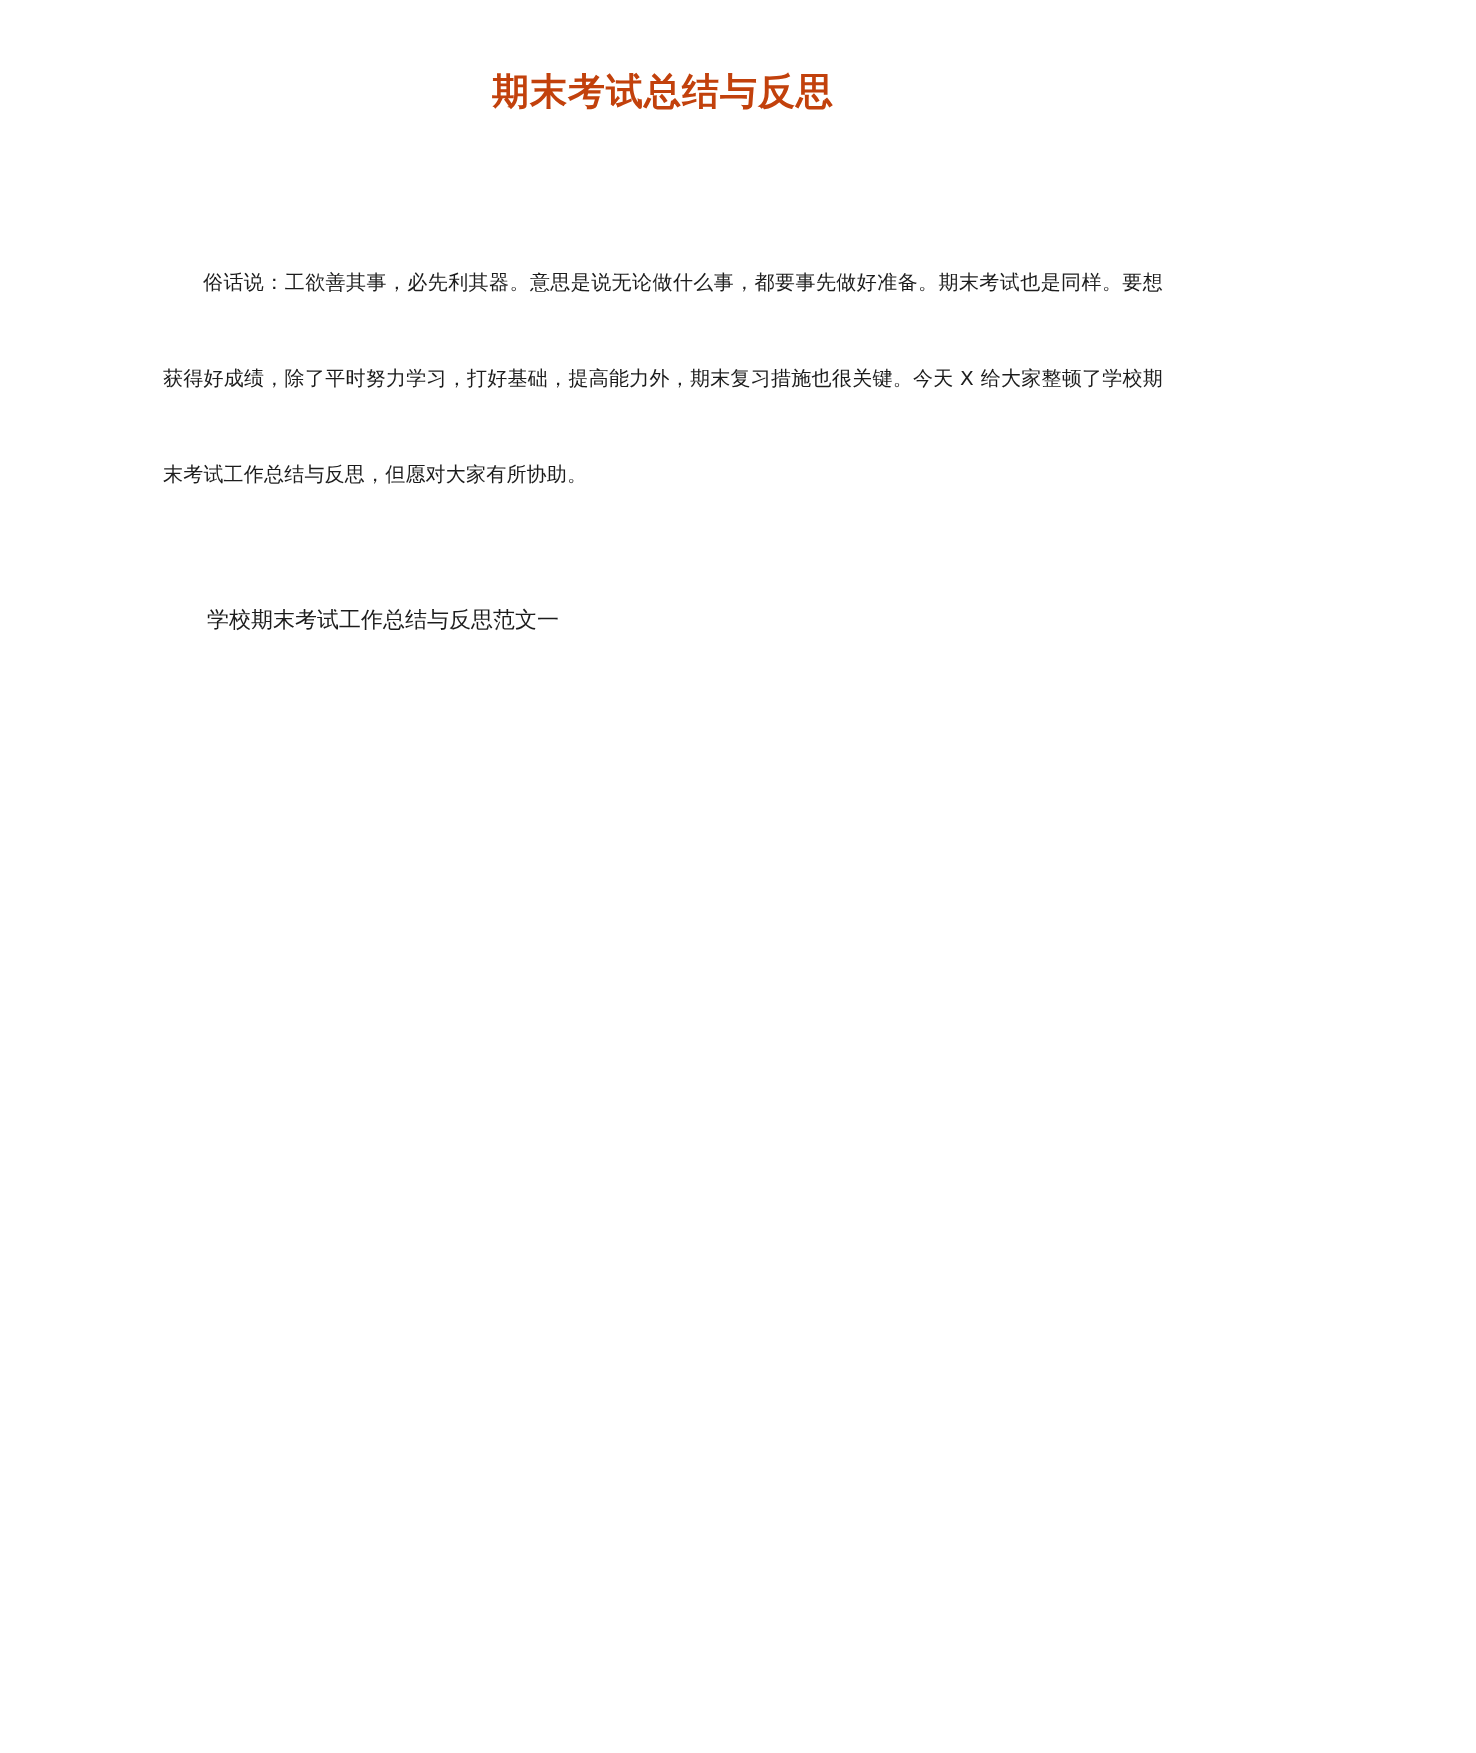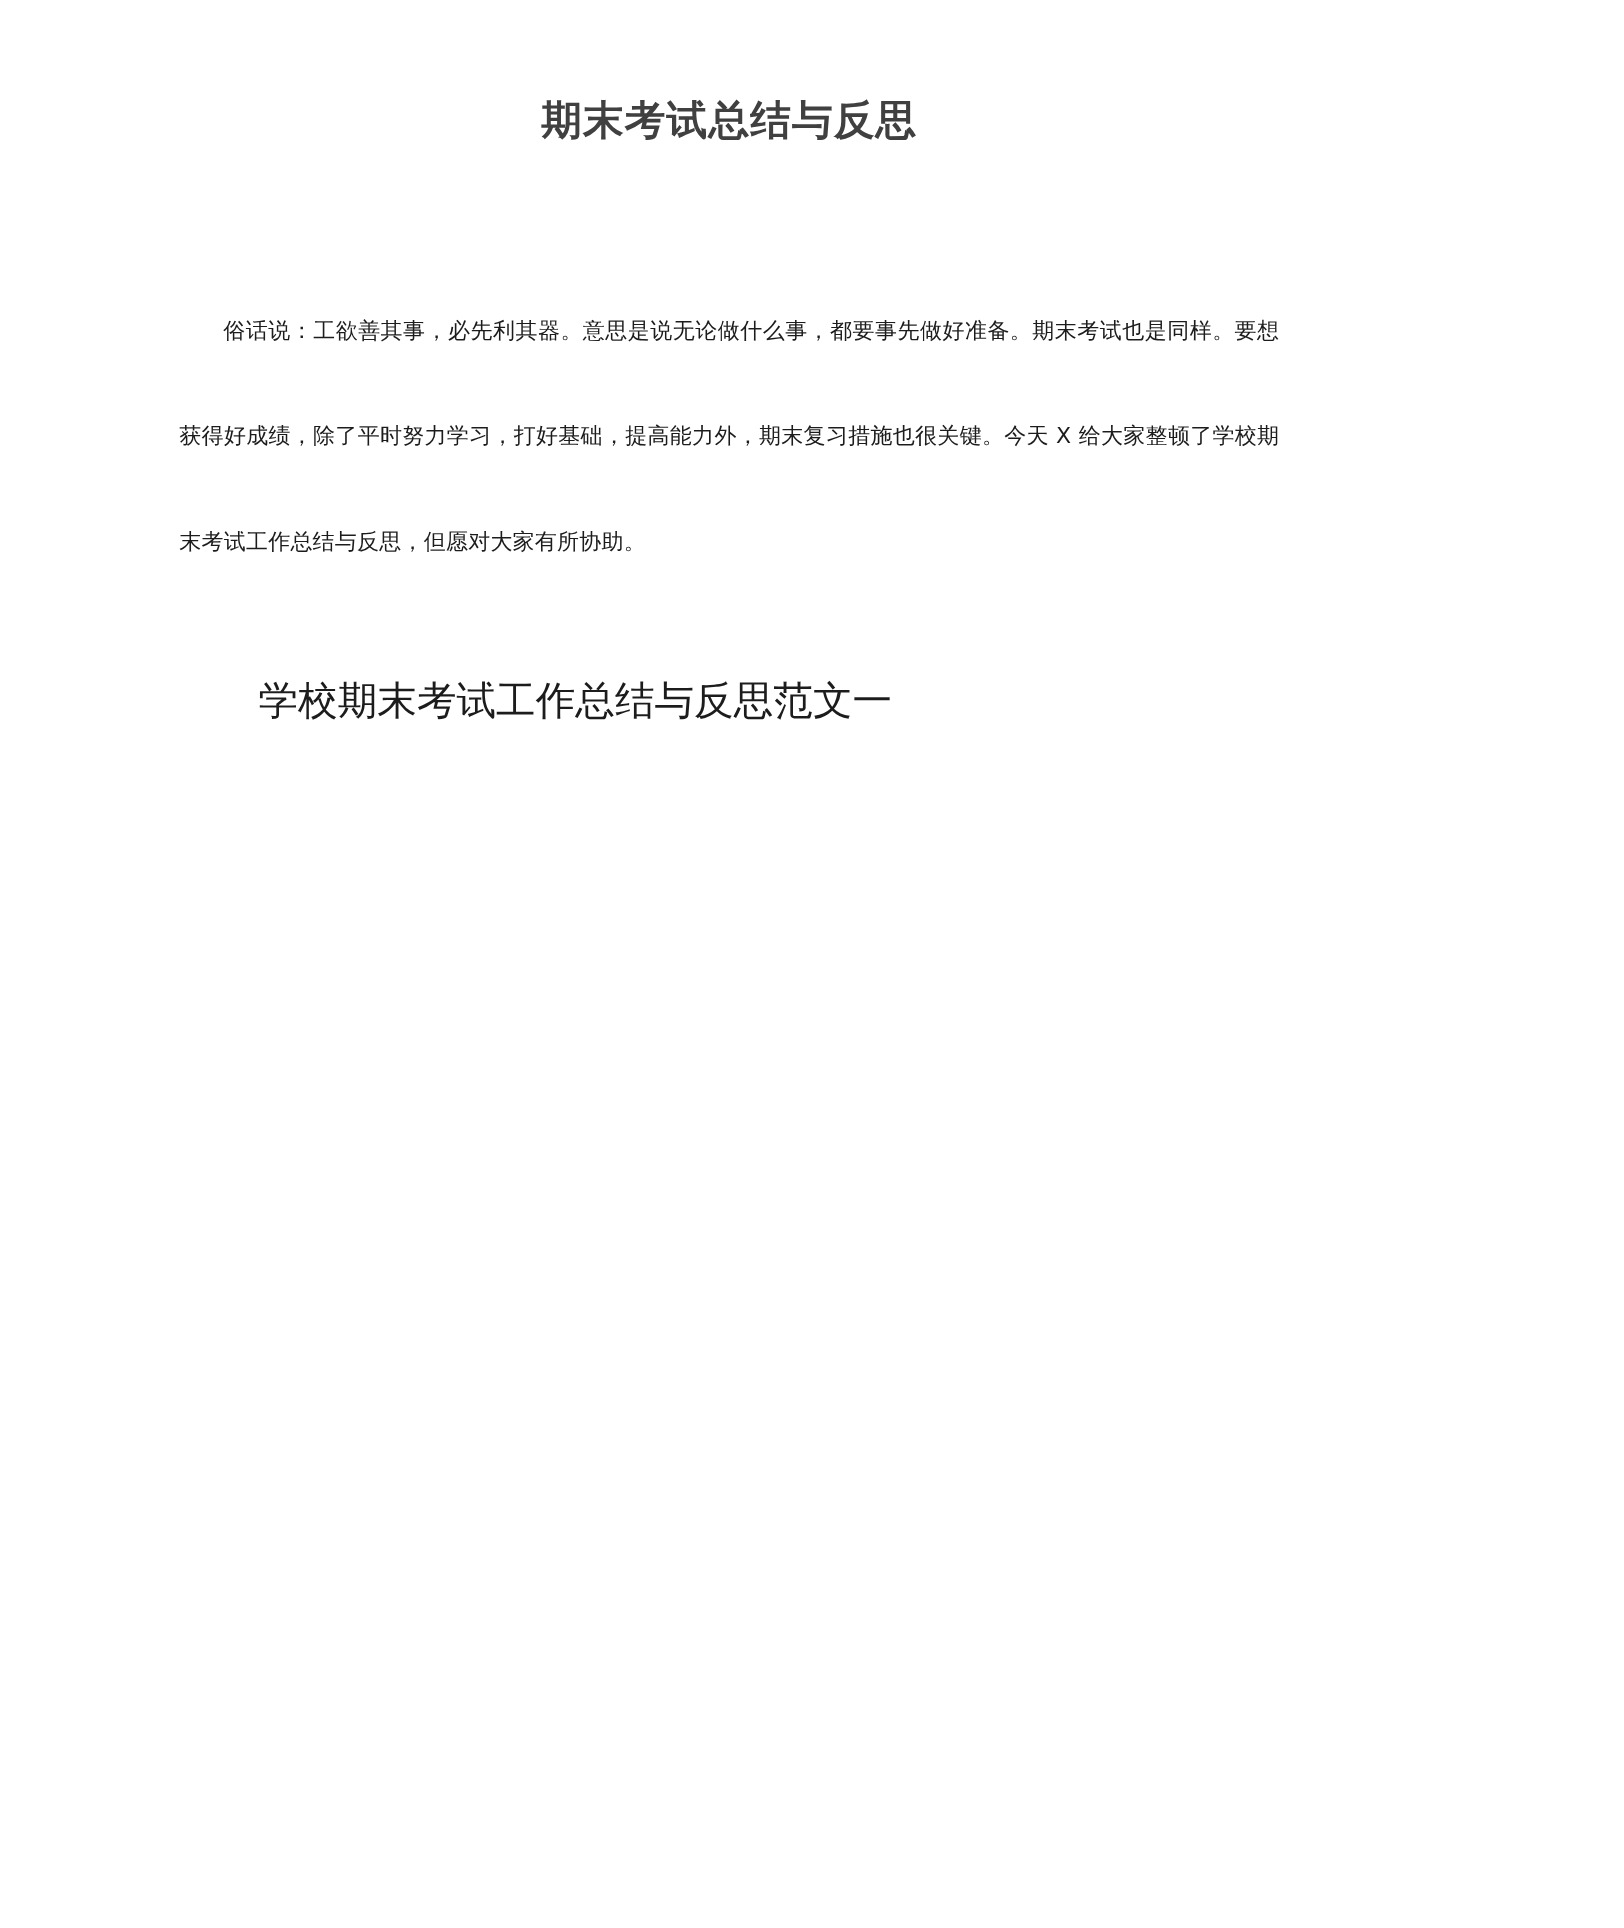--- a/index.html
+++ b/index.html
@@ -22,43 +22,43 @@
   .content {
     position: absolute;
     left: 163px;
     top: 0;
     width: 1000px;
   }
   .doc-title {
     text-align: center;
     font-size: 37px;
     font-weight: bold;
-    color: #404040;
+    color: #c2410c;
     letter-spacing: 1px;
     margin: 0;
-    padding-top: 86px;
+    padding-top: 68px;
     line-height: 1.3;
   }
   .para {
     font-size: 20px;
     line-height: 96px;
     color: #1c1c1c;
     text-align: justify;
     text-justify: inter-ideograph;
     margin: 0;
     letter-spacing: 0.2px;
   }
   .para.indent {
     text-indent: 2em;
   }
   .spacer-after-title { height: 118px; }
   .spacer-para-gap { height: 50px; }
   .spacer-heading-gap { height: 46px; }
   .heading-line {
-    font-size: 36px;
+    font-size: 22px;
     line-height: 96px;
     color: #1c1c1c;
     text-indent: 2em;
     margin: 0;
   }
 </style>
 </head>
 <body>
 
 <div class="page">

